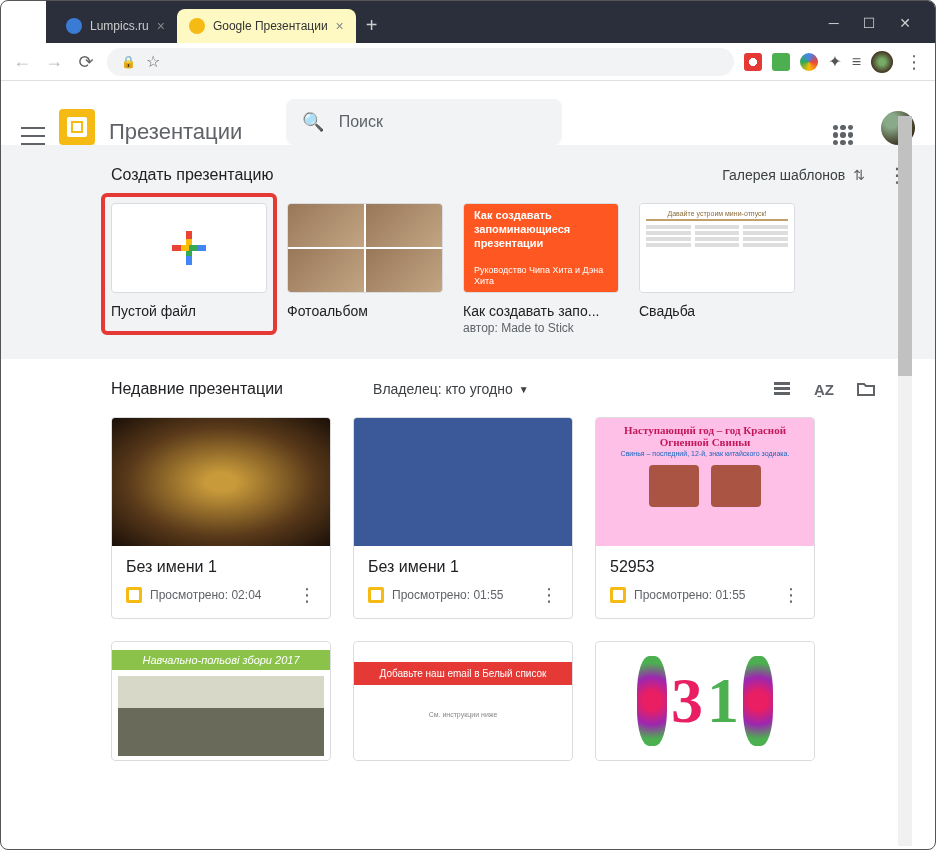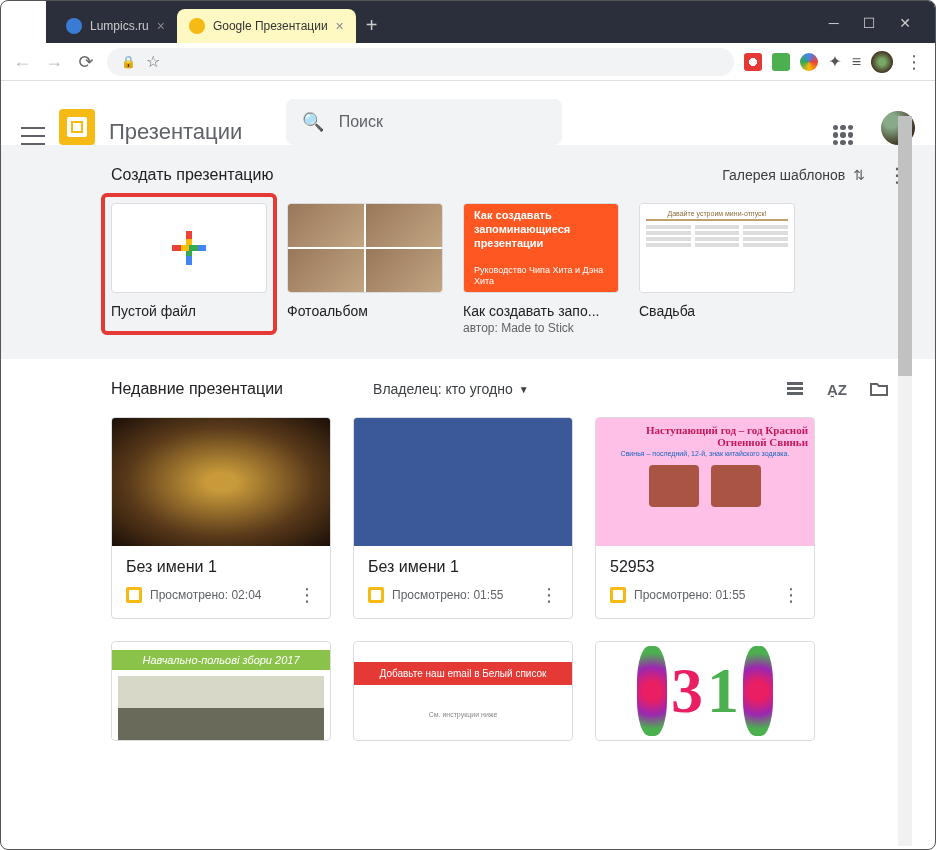--- a/index.html
+++ b/index.html
@@ -67,21 +67,21 @@
   .t2 b { font-size: 11px; display: block; margin-bottom: 14px; }
   .t3 { display: grid; grid-template-columns: 1fr 1fr; grid-template-rows: 1fr 1fr; gap: 2px; width:100%; height:100%; }
   .t3 div { background: linear-gradient(135deg,#99775a,#c2a582); }
   .t4 { background: #fff; width:100%; height:100%; padding: 6px; }
   .t4-hd { font-size: 7px; color:#8a6d3b; text-align:center; border-bottom:2px solid #c0a16b; padding-bottom:2px; margin-bottom:4px; }
   .t4-cols { display:flex; gap:4px; }
   .t4-col { flex:1; }
   .t4-col div { height:4px; background:#ddd; margin-bottom:2px; }
 
   
-  .recent { padding: 20px 26px 0 110px; }
+  .recent { padding: 20px 39px 0 110px; }
   .recent-hdr { display: flex; align-items: center; margin-bottom: 18px; }
   .ownerbtn { display: flex; align-items: center; gap: 6px; font-size: 14px; color: #3c4043; margin-left: 90px; }
   .caret { font-size: 10px; }
   .viewicons { display: flex; gap: 22px; margin-right: 20px; color: #5f6368; }
   .viewicon { width: 20px; height: 20px; display: flex; align-items: center; justify-content: center; }
 
   .cards { display: flex; gap: 22px; flex-wrap: wrap; }
   .card { width: 220px; border: 1px solid #dadce0; border-radius: 4px; overflow: hidden; }
   .card-thumb { height: 128px; background: #ddd; position: relative; overflow: hidden; }
   .card-body { padding: 12px 14px; }
@@ -89,36 +89,36 @@
   .card-meta { display: flex; align-items: center; gap: 8px; font-size: 12px; color: #5f6368; }
   .slideicon { width: 16px; height: 16px; background: #f5ba14; border-radius: 2px; position: relative; }
   .slideicon::after { content:''; position:absolute; inset:3px; background:#fff; border-radius:1px; }
   .card-more { margin-left: auto; font-size: 18px; color: #5f6368; }
 
   
   .r1 { background: radial-gradient(ellipse at center,#c89a3a 10%,#5a3a1a 60%,#1a0f08 100%); }
   .r2 { background: #3b5998; }
   .r3 { background: #ffc0e8; }
   .r3-inner { padding:6px; text-align:center; }
-  .r3-t1 { font-family: cursive; color:#c2185b; font-size:11px; font-weight: bold; text-align: right; }
+  .r3-t1 { font-family: cursive; color:#c2185b; font-size:11px; font-weight: bold; }
   .r3-t2 { color:#1565c0; font-size:7px; margin-top:2px; }
   .r3-imgs { display:flex; justify-content:center; gap:12px; margin-top:8px; }
   .r3-imgs span { width:50px; height:42px; background:#a54; border-radius:4px; display:inline-block; }
   .r4 { background:#fff; }
   .r4-band { background:#8bc34a; color:#fff; font-size:11px; font-style:italic; text-align:center; padding:4px 0; margin-top:8px; }
   .r4-img { height:80px; background:linear-gradient(180deg,#d8d8c8 40%,#6a6a5a 40%); margin:6px; }
   .r5 { background:#fff; }
   .r5-band { background:#e53935; color:#fff; font-size:10px; text-align:center; padding:6px 0; margin-top:20px; }
   .r5-sub { text-align:center; font-size:7px; color:#888; margin-top:26px; }
   .r6 { background:#fff; display:flex; align-items:center; justify-content:center; gap:4px; }
   .r6 .digit { font-size:64px; font-weight:bold; color:#e91e63; font-family: cursive; }
   .r6 .deco { width:30px; height:90px; background: radial-gradient(circle,#e91e63 20%,#9c27b0 50%,#4caf50 80%); border-radius:40%; }
 
   .row2 .card { border: none; }
-  .row2 .card-thumb { height: 100px; border:1px solid #dadce0; border-radius:4px; }
+  .row2 .card-thumb { height: 120px; border:1px solid #dadce0; border-radius:4px; }
 </style>
 </head>
 <body>
 
 <div class="titlebar">
   <div class="tabs">
     <div class="tab">
       <span class="favicon" style="background:#3a7bd5"></span>
       <span>Lumpics.ru</span>
       <span class="close">×</span>

